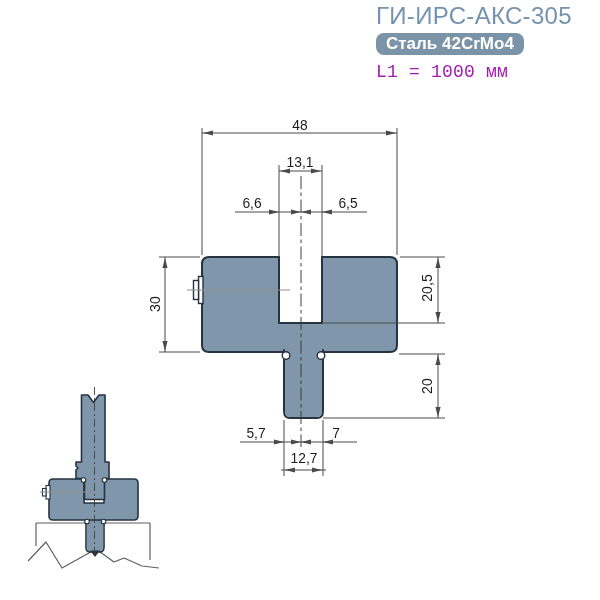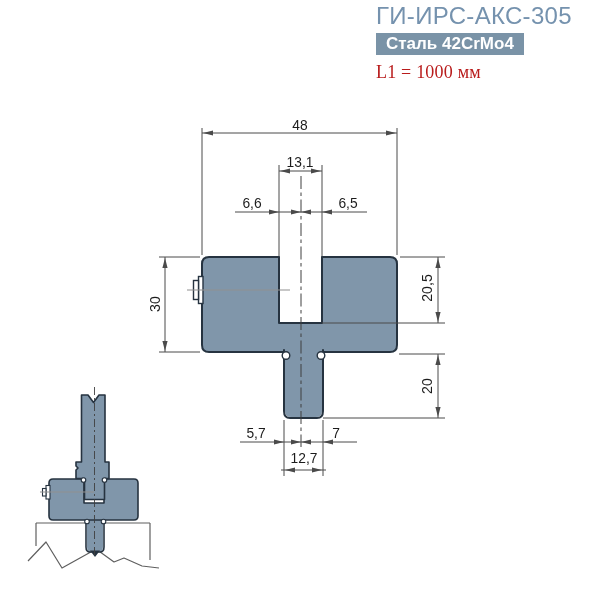--- a/index.html
+++ b/index.html
@@ -3,22 +3,22 @@
 <meta charset="utf-8">
 <style>
   html,body{margin:0;padding:0;background:#fff;}
   #canvas{position:relative;width:600px;height:600px;background:#fff;overflow:hidden;
           font-family:"Liberation Sans",sans-serif;}
   
   #header{position:absolute;left:376px;top:2px;width:200px;display:flex;
           flex-direction:column;align-items:flex-start;}
   #title{font-size:24px;line-height:28px;color:var(--title-text);letter-spacing:.3px;white-space:nowrap;}
   #badge{margin-top:3px;background:var(--badge-bg);color:var(--badge-text);
-         font-size:17px;font-weight:bold;line-height:21px;padding:0 10px 1px;white-space:nowrap;}
-  .lline{font-family:Liberation Serif, serif;font-size:18px;line-height:26px;color:#b91c1c;
+         font-size:17px;font-weight:bold;line-height:21px;padding:0 10px 1px;white-space:nowrap;border-radius:8px;}
+  .lline{font-family:Liberation Mono, monospace;font-size:18px;line-height:26px;color:#a21caf;
          letter-spacing:.2px;white-space:nowrap;}
   #l1{margin-top:4px;}
   
   #draw{position:absolute;left:0;top:0;}
   .part{fill:var(--body-fill);stroke:var(--body-stroke);stroke-width:2;stroke-linejoin:round;}
   .partfill{fill:var(--body-fill);stroke:none;}
   .partline{fill:none;stroke:var(--body-stroke);stroke-width:2;stroke-linejoin:round;stroke-linecap:round;}
   .tpart{fill:var(--body-fill);stroke:var(--body-stroke);stroke-width:1.6;stroke-linejoin:round;}
   .tpartfill{fill:var(--body-fill);stroke:none;}
   .tpartline{fill:none;stroke:var(--body-stroke);stroke-width:1.6;stroke-linejoin:round;}

